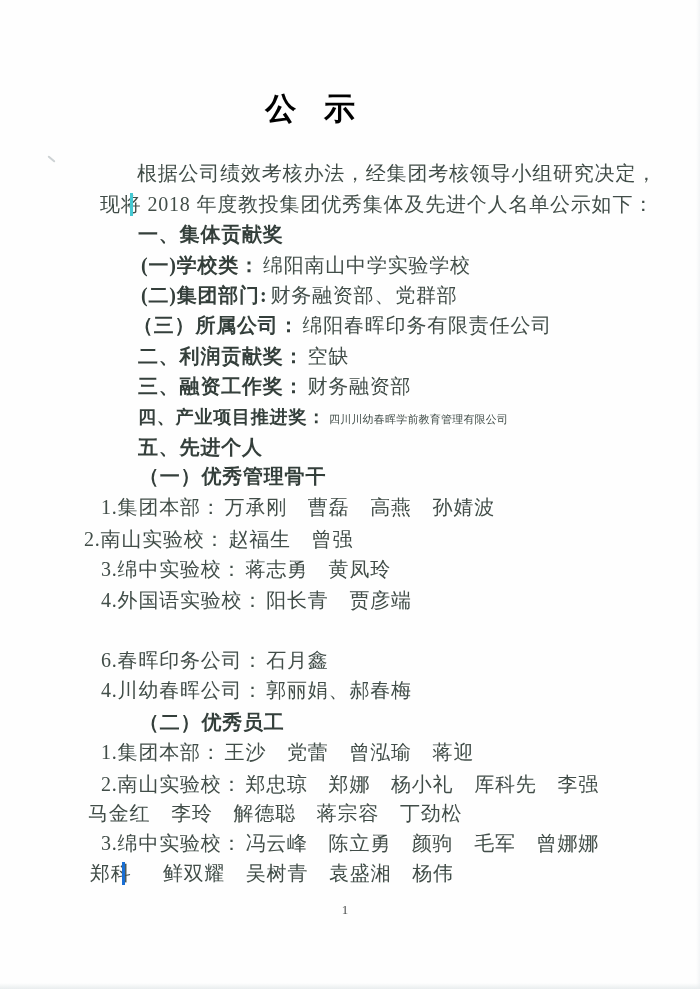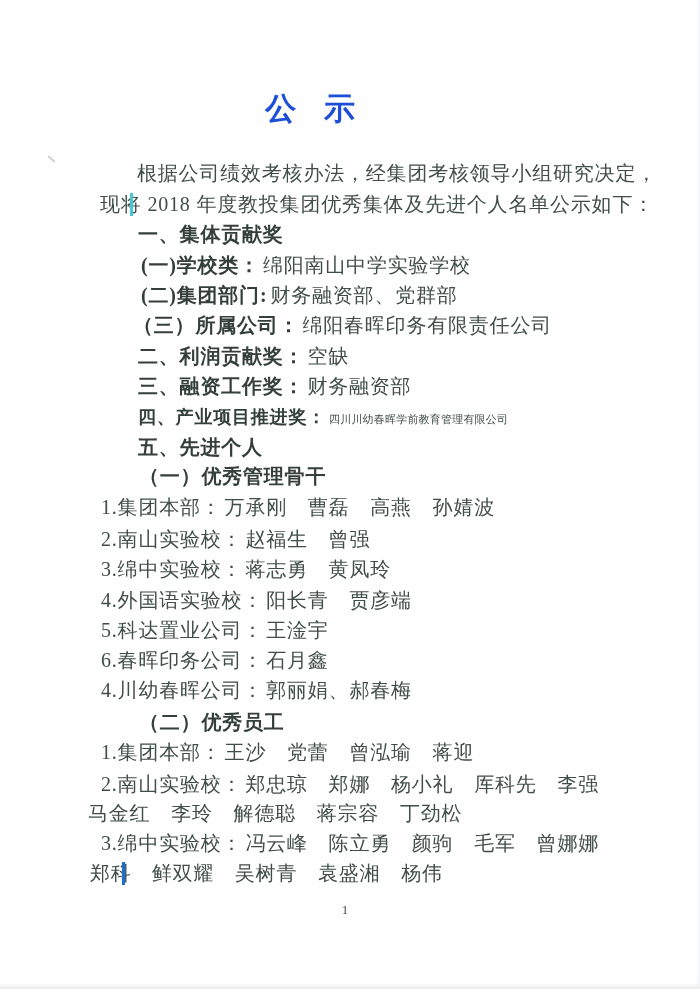--- a/index.html
+++ b/index.html
@@ -25,34 +25,34 @@
     background:linear-gradient(90deg, rgba(255,255,255,0) 0%, #f3f5f6 100%);
   }
   .speckle{
     position:absolute;left:47px;top:158px;width:9px;height:2px;
     background:#cdd2d4;transform:rotate(40deg);border-radius:2px;
   }
   .doc-title{
     position:absolute;top:88px;left:0;width:630px;
     text-align:center;
     font-size:31px;font-weight:700;letter-spacing:10px;
-    color:#1d4ed8;
+    color:#000000;
   }
   .ln{
     position:absolute;
     font-size:20px;line-height:27px;
     letter-spacing:0.8px;
     white-space:nowrap;
     color:var(--ink,#414d48);
   }
   .b{font-weight:700;color:#343f3b;}
   .val{margin-left:3px;}
   .tight{font-size:18px;}
   .tight .val{font-size:11px;letter-spacing:0.2px;}
-  .cont-rest{margin-left:20px;}
+  .cont-rest{margin-left:31px;}
   
   .mark{position:relative;display:inline-block;}
   .mark::after{
     content:"";position:absolute;top:6%;height:88%;width:3px;
   }
   .mark-cyan::after{left:42%;background:var(--mark-cyan,#45c8d2);}
   .mark-blue::after{left:55%;background:var(--mark-blue,#1a6fd4);}
   .page-num{
     position:absolute;top:902px;left:0;width:690px;text-align:center;
     font-size:13px;color:#4c4f4e;letter-spacing:0;
@@ -84,27 +84,26 @@
   <div class="ln" style="left:138px;top:343px"><span class="b">二、利润贡献奖：</span><span class="val">空缺</span></div>
 
   <div class="ln tight" style="left:138px;top:404px"><span class="b">四、产业项目推进奖：</span><span class="val">四川川幼春晖学前教育管理有限公司</span></div>
 
   <div class="ln b" style="left:138px;top:434px">五、先进个人</div>
 
   <div class="ln b" style="left:139px;top:463px">（一）优秀管理骨干</div>
 
   <div class="ln" style="left:101px;top:494px"><span>1.集团本部：</span><span class="val">万承刚　曹磊　高燕　孙婧波</span></div>
 
-  <div class="ln" style="left:101px;top:526px"><span>2.南山实验校：</span><span class="val">赵福生　曾强</span></div>
+  <div class="ln" style="left:84px;top:526px"><span>2.南山实验校：</span><span class="val">赵福生　曾强</span></div>
 
   <div class="ln" style="left:101px;top:556px"><span>3.绵中实验校：</span><span class="val">蒋志勇　黄凤玲</span></div>
 
   <div class="ln" style="left:101px;top:587px"><span>4.外国语实验校：</span><span class="val">阳长青　贾彦端</span></div>
 
-  <div class="ln" style="left:101px;top:617px"><span>5.科达置业公司：</span><span class="val">王淦宇</span></div>
 
   <div class="ln" style="left:101px;top:647px"><span>6.春晖印务公司：</span><span class="val">石月鑫</span></div>
 
   <div class="ln" style="left:101px;top:677px"><span>4.川幼春晖公司：</span><span class="val">郭丽娟、郝春梅</span></div>
 
   <div class="ln b" style="left:139px;top:709px">（二）优秀员工</div>
 
   <div class="ln" style="left:101px;top:739px"><span>1.集团本部：</span><span class="val">王沙　党蕾　曾泓瑜　蒋迎</span></div>
 
   <div class="ln" style="left:101px;top:771px"><span>2.南山实验校：</span><span class="val">郑忠琼　郑娜　杨小礼　厍科先　李强</span></div>

